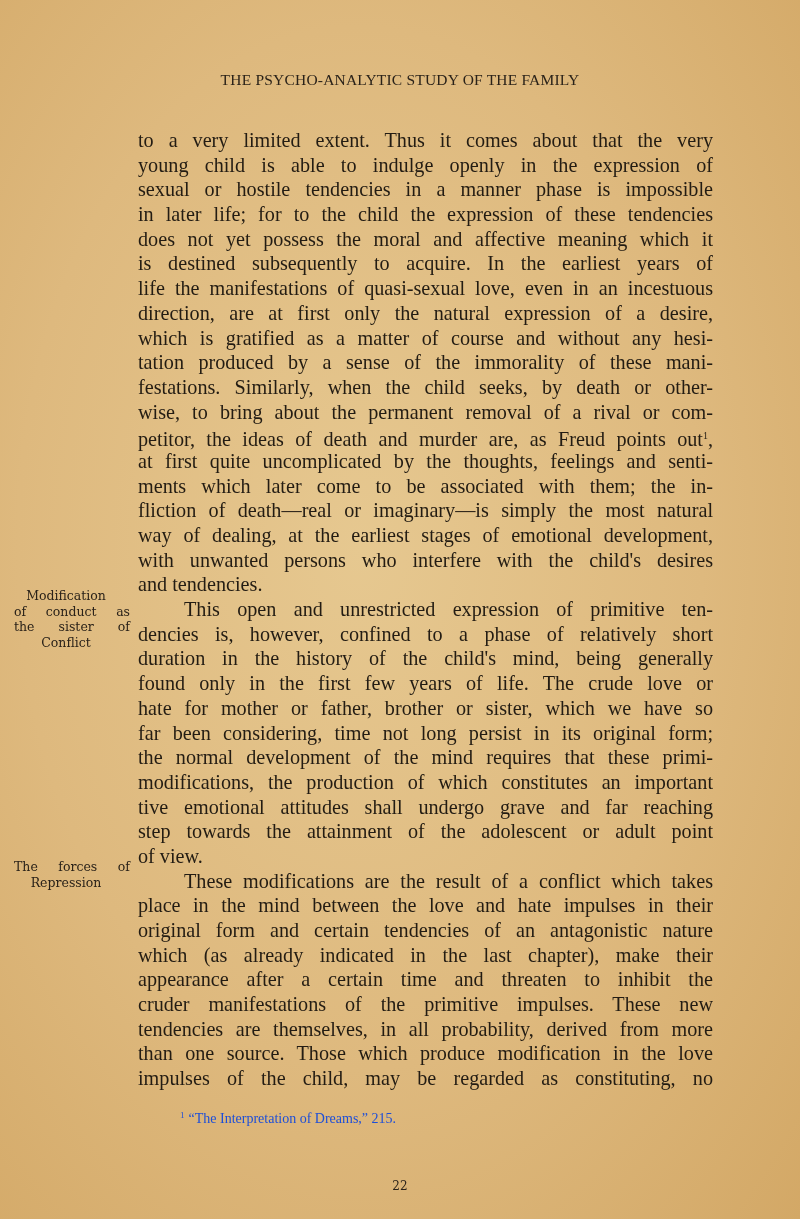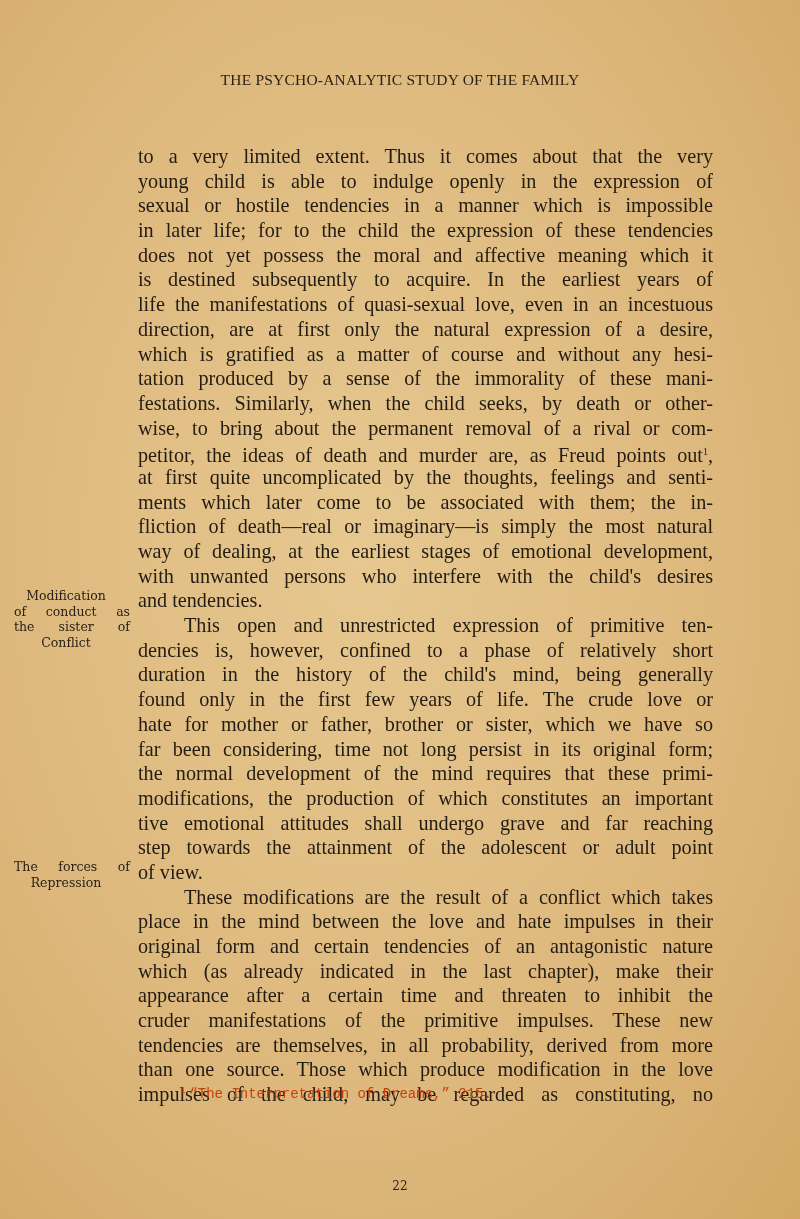--- a/index.html
+++ b/index.html
@@ -17,42 +17,41 @@
       text-align: center;
       font-family: "Liberation Serif", serif;
       font-size: 15.5px; letter-spacing: 0.2px;
       color: #2a2219;
     }
     .body-text {
       position: absolute; left: 138px; top: 128px; width: 575px;
       font-family: "Liberation Serif", serif;
       font-size: 20.2px; line-height: 24.7px;
       color: #231c13;
-      margin-top: 16px;
     }
     .line {
       display: block; white-space: nowrap;
       text-align: justify; text-align-last: justify;
       height: 24.7px;
     }
     .line.last { text-align-last: left; }
     .line.indent { padding-left: 46px; }
     sup.fn { font-size: 10px; vertical-align: 7px; }
     .margin-note {
       position: absolute; left: 0; width: 132px;
       font-family: "DejaVu Serif", serif;
       font-size: 12.5px; line-height: 15.5px;
       color: #2a2219;
     }
     .margin-note .ml { display: block; text-align: center; white-space: nowrap; }
     .margin-note .ml.just { text-align: justify; text-align-last: justify; padding: 0 2px 0 14px; }
     .footnote {
-      position: absolute; left: 180px; top: 1086px;
-      font-family: Liberation Mono, monospace;
-      font-size: 14px; color: #c2410c; white-space: nowrap;
+      position: absolute; left: 180px; top: 1110px;
+      font-family: Liberation Serif, serif;
+      font-size: 14px; color: #1d4ed8; white-space: nowrap;
     }
     .footnote .mark { font-size: 9px; vertical-align: 5px; margin-right: 4px; }
     .folio {
       position: absolute; top: 1141px; left: 0; width: 800px; text-align: center;
       font-family: "DejaVu Serif", serif; font-size: 12px; color: #2a2219; margin-top: 38px;
     }
   </style>
 </head>
 <body>
 
@@ -67,21 +66,21 @@
   </div>
 
   <div class="margin-note" style="top:859px;">
     <span class="ml just">The forces of</span>
     <span class="ml">Repression</span>
   </div>
 
   <div class="body-text">
     <span class="line">to a very limited extent. Thus it comes about that the very</span>
     <span class="line">young child is able to indulge openly in the expression of</span>
-    <span class="line">sexual or hostile tendencies in a manner which is impossible</span>
+    <span class="line">sexual or hostile tendencies in a manner phase is impossible</span>
     <span class="line">in later life; for to the child the expression of these tendencies</span>
     <span class="line">does not yet possess the moral and affective meaning which it</span>
     <span class="line">is destined subsequently to acquire. In the earliest years of</span>
     <span class="line">life the manifestations of quasi-sexual love, even in an incestuous</span>
     <span class="line">direction, are at first only the natural expression of a desire,</span>
     <span class="line">which is gratified as a matter of course and without any hesi-</span>
     <span class="line">tation produced by a sense of the immorality of these mani-</span>
     <span class="line">festations. Similarly, when the child seeks, by death or other-</span>
     <span class="line">wise, to bring about the permanent removal of a rival or com-</span>
     <span class="line"><span>petitor, the ideas of death and murder are, as Freud points out</span><sup class="fn">1</sup><span>,</span></span>

